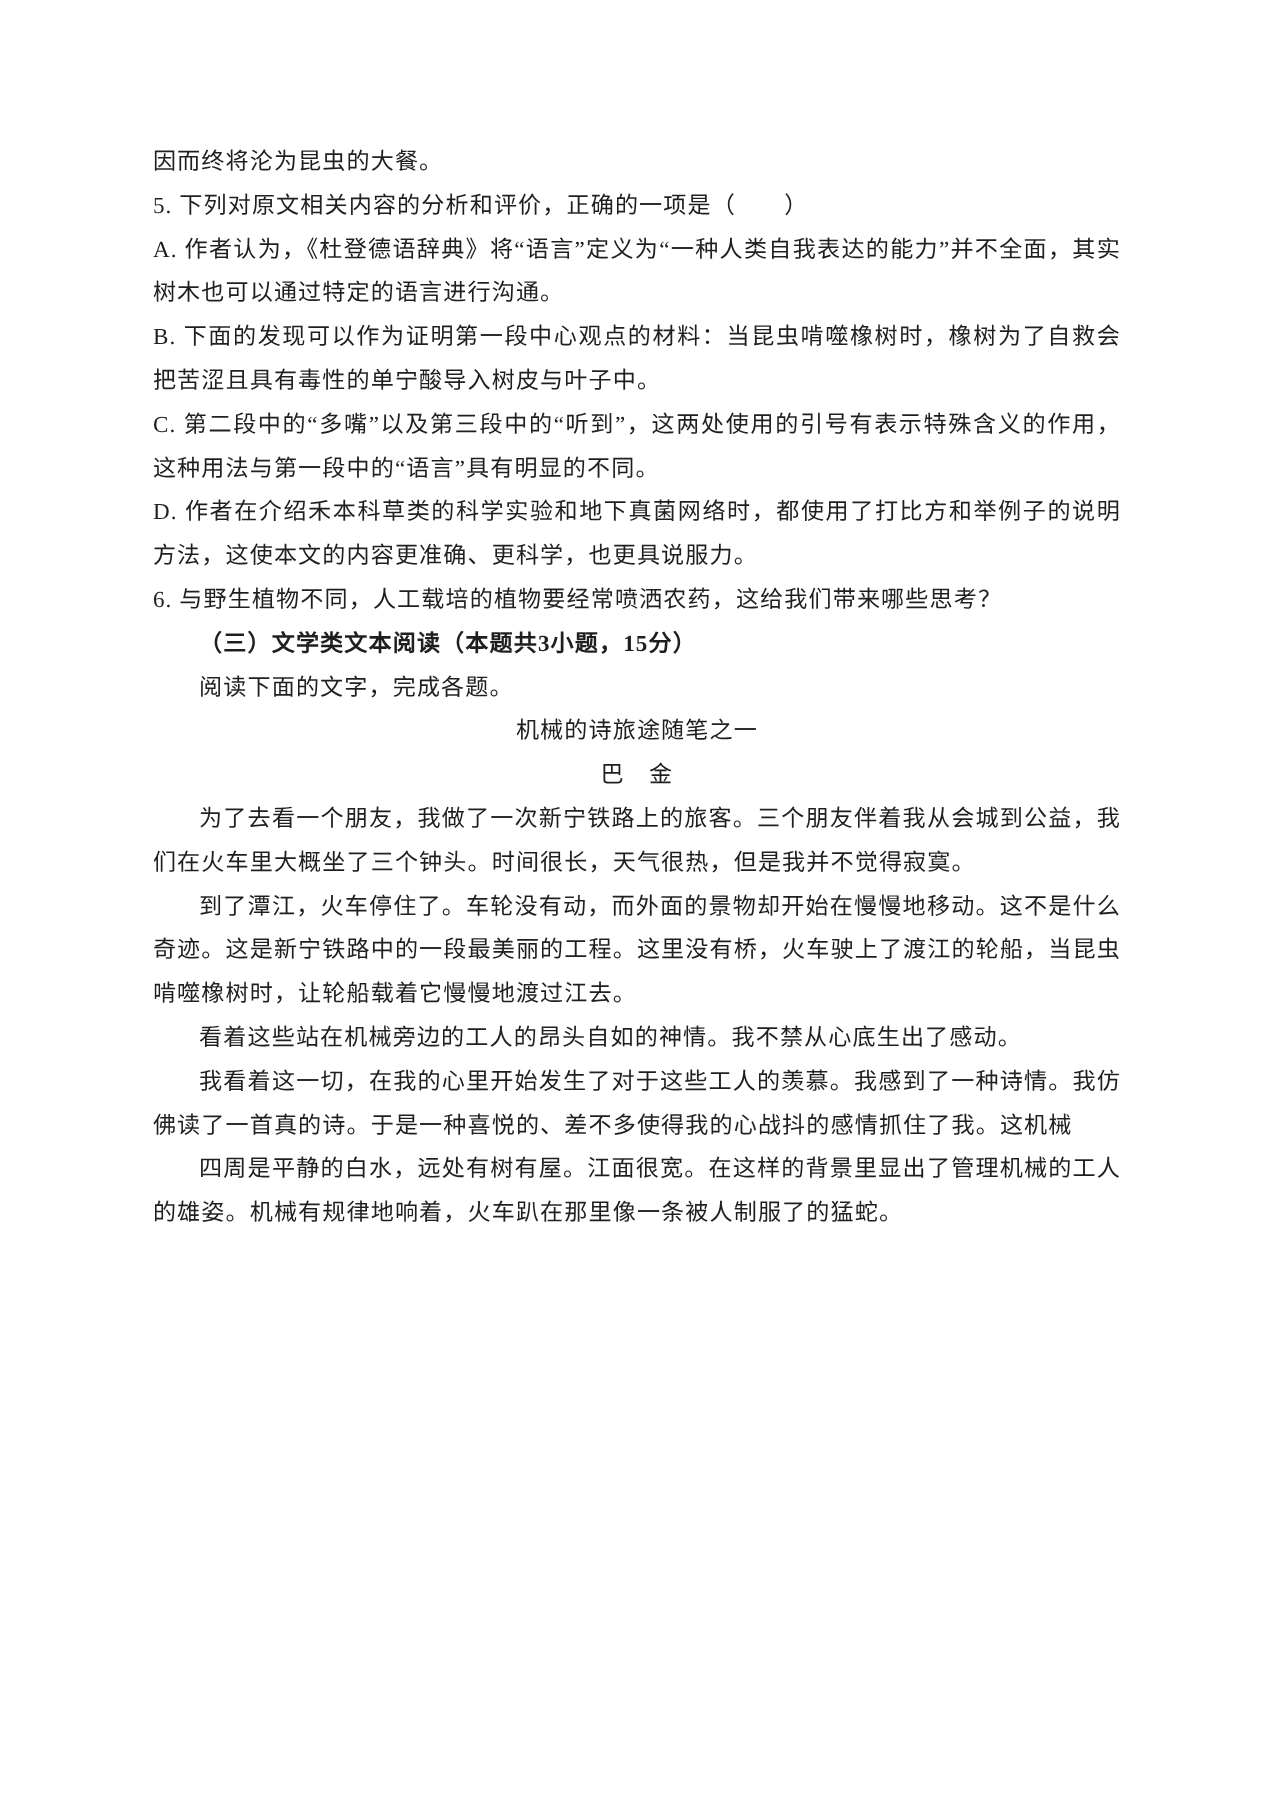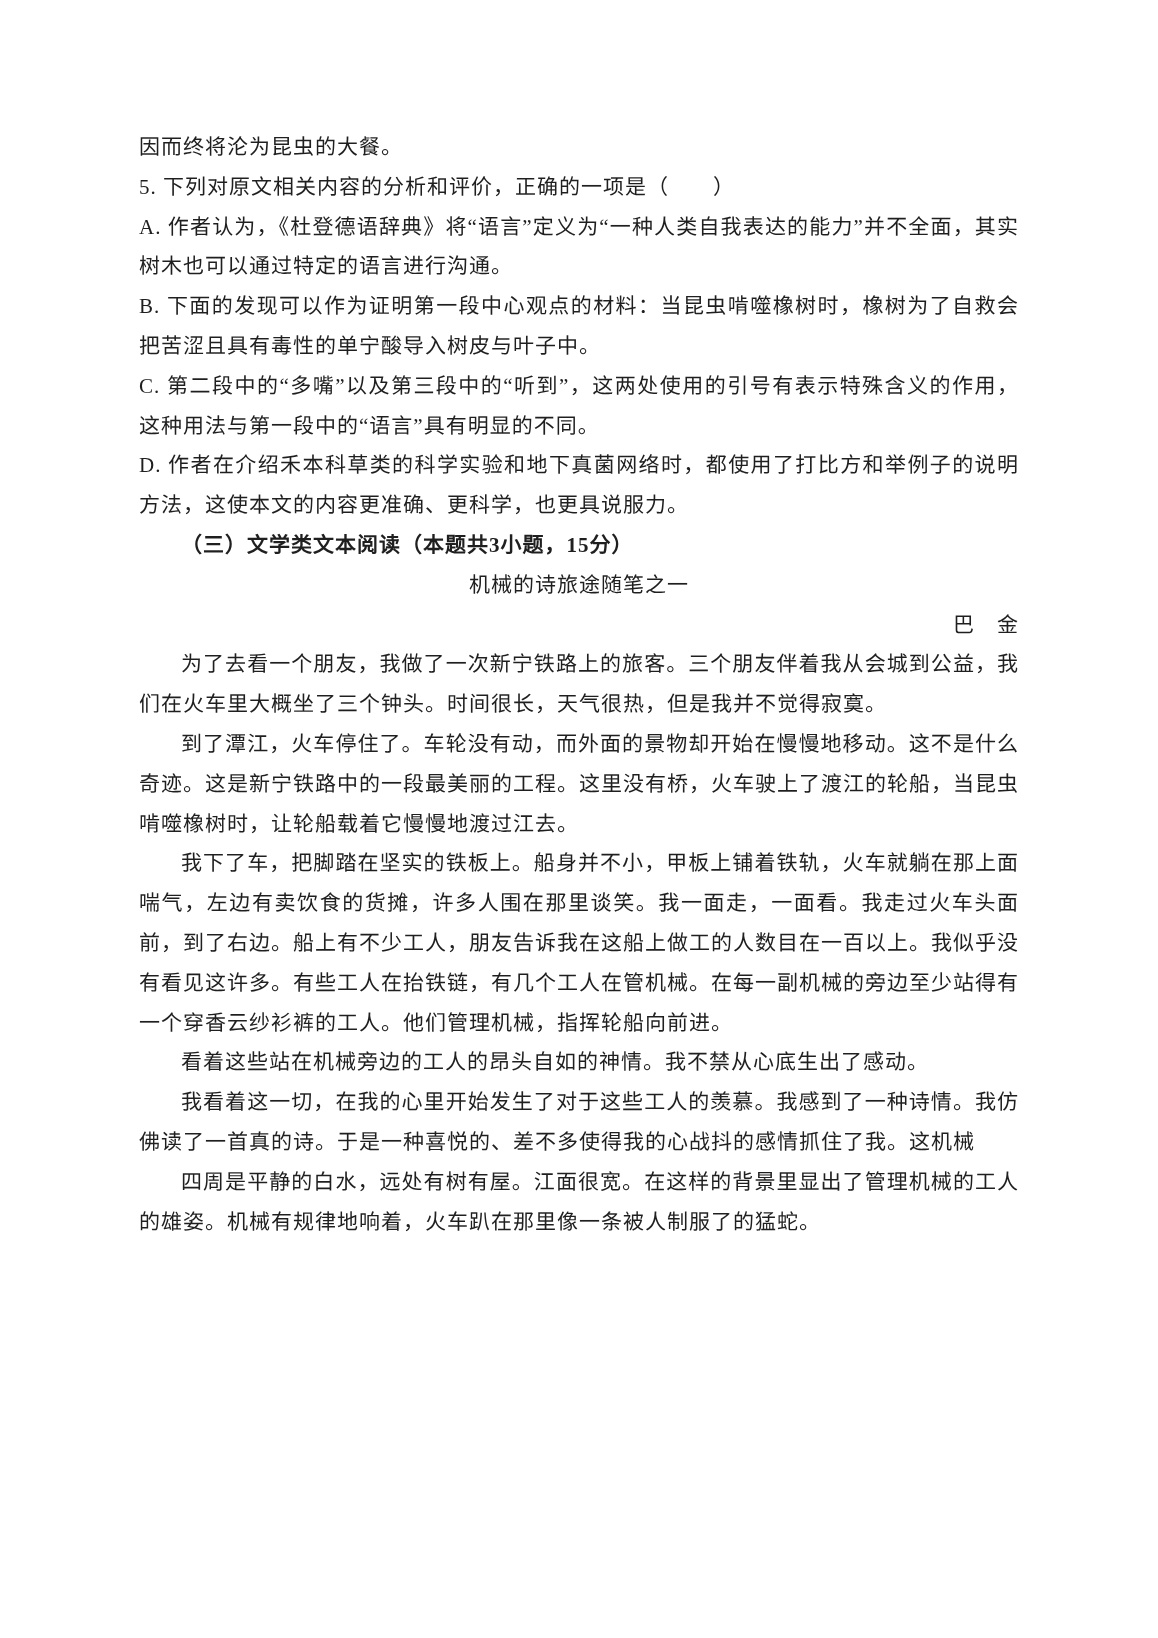--- a/index.html
+++ b/index.html
@@ -27,36 +27,37 @@
     text-align: justify;
   }
   .doc p {
     margin: 0;
     padding: 0;
   }
   p.plain   { text-indent: 0; }
   p.indent  { text-indent: 2em; }
   p.heading { text-indent: 2em; font-weight: bold; }
   p.title   { text-align: center; text-indent: 0; font-weight: normal; }
-  p.author  { text-align: right; text-indent: 0; }
+  p.author  { text-align: center; text-indent: 0; }
 </style>
 </head>
 <body>
 
 <div class="page">
   <main class="doc" id="doc">
       <p class="plain">因而终将沦为昆虫的大餐。</p>
       <p class="plain">5. 下列对原文相关内容的分析和评价，正确的一项是（　　）</p>
       <p class="plain">A. 作者认为，《杜登德语辞典》将“语言”定义为“一种人类自我表达的能力”并不全面，其实树木也可以通过特定的语言进行沟通。</p>
       <p class="plain">B. 下面的发现可以作为证明第一段中心观点的材料：当昆虫啃噬橡树时，橡树为了自救会把苦涩且具有毒性的单宁酸导入树皮与叶子中。</p>
       <p class="plain">C. 第二段中的“多嘴”以及第三段中的“听到”，这两处使用的引号有表示特殊含义的作用，这种用法与第一段中的“语言”具有明显的不同。</p>
       <p class="plain">D. 作者在介绍禾本科草类的科学实验和地下真菌网络时，都使用了打比方和举例子的说明方法，这使本文的内容更准确、更科学，也更具说服力。</p>
+      <p class="plain">6. 与野生植物不同，人工载培的植物要经常喷洒农药，这给我们带来哪些思考？</p>
       <p class="heading">（三）文学类文本阅读（本题共3小题，15分）</p>
+      <p class="indent">阅读下面的文字，完成各题。</p>
       <p class="title">机械的诗旅途随笔之一</p>
       <p class="author">巴　金</p>
       <p class="indent">为了去看一个朋友，我做了一次新宁铁路上的旅客。三个朋友伴着我从会城到公益，我们在火车里大概坐了三个钟头。时间很长，天气很热，但是我并不觉得寂寞。</p>
       <p class="indent">到了潭江，火车停住了。车轮没有动，而外面的景物却开始在慢慢地移动。这不是什么奇迹。这是新宁铁路中的一段最美丽的工程。这里没有桥，火车驶上了渡江的轮船，当昆虫啃噬橡树时，让轮船载着它慢慢地渡过江去。</p>
-      <p class="indent">我下了车，把脚踏在坚实的铁板上。船身并不小，甲板上铺着铁轨，火车就躺在那上面喘气，左边有卖饮食的货摊，许多人围在那里谈笑。我一面走，一面看。我走过火车头面前，到了右边。船上有不少工人，朋友告诉我在这船上做工的人数目在一百以上。我似乎没有看见这许多。有些工人在抬铁链，有几个工人在管机械。在每一副机械的旁边至少站得有一个穿香云纱衫裤的工人。他们管理机械，指挥轮船向前进。</p>
       <p class="indent">看着这些站在机械旁边的工人的昂头自如的神情。我不禁从心底生出了感动。</p>
       <p class="indent">我看着这一切，在我的心里开始发生了对于这些工人的羡慕。我感到了一种诗情。我仿佛读了一首真的诗。于是一种喜悦的、差不多使得我的心战抖的感情抓住了我。这机械</p>
       <p class="indent">四周是平静的白水，远处有树有屋。江面很宽。在这样的背景里显出了管理机械的工人的雄姿。机械有规律地响着，火车趴在那里像一条被人制服了的猛蛇。</p>
     </main>
 </div>
 
 </body></html>

